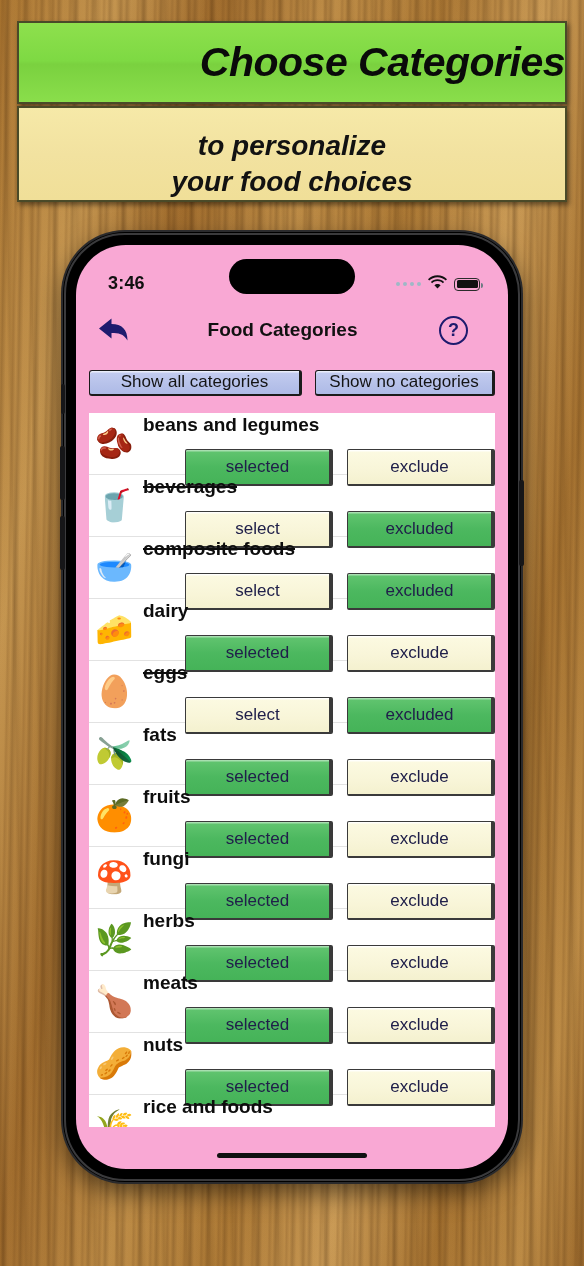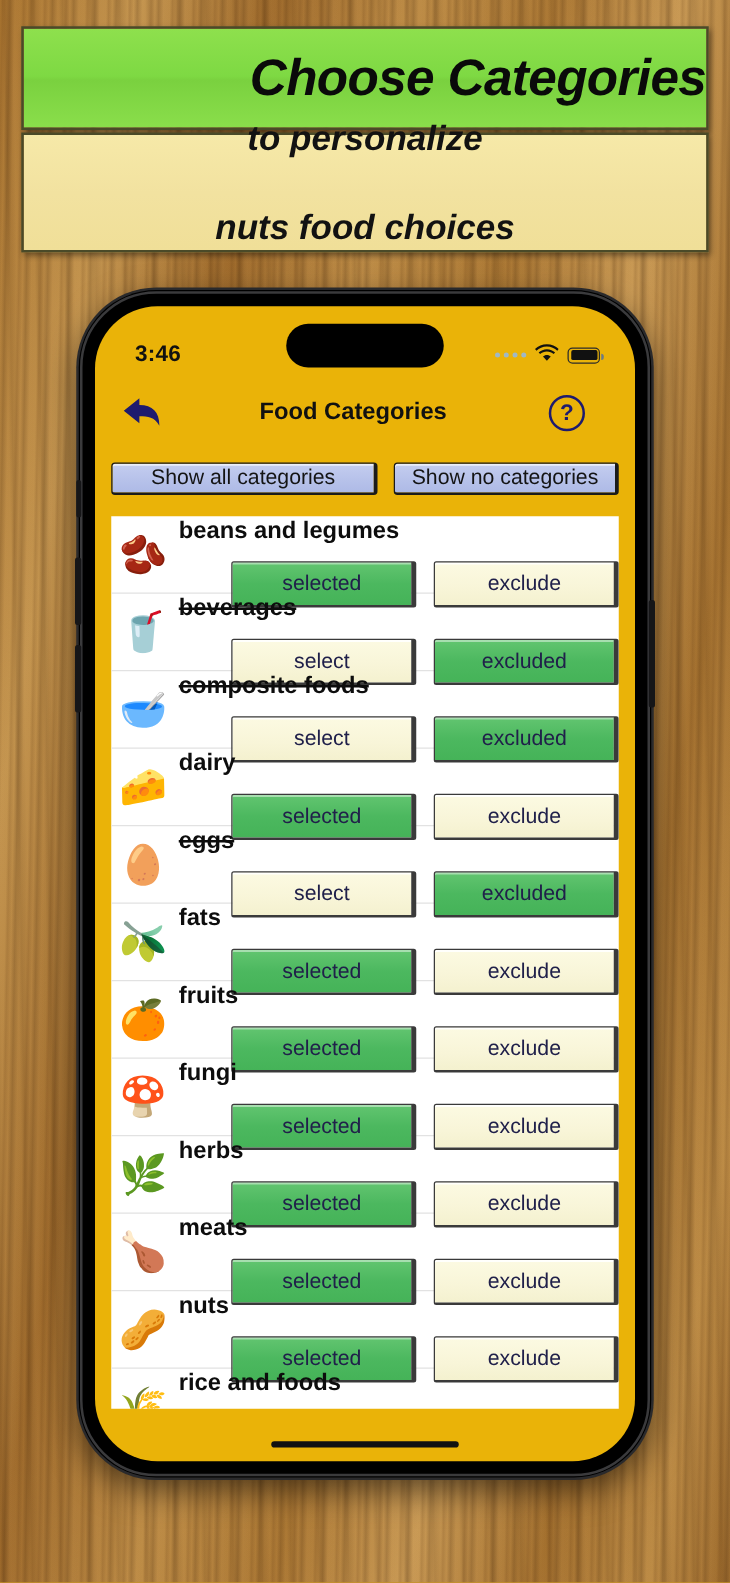--- a/index.html
+++ b/index.html
@@ -64,21 +64,20 @@
     top: 106px;
     height: 96px;
     background: linear-gradient(180deg, #f6e9a8 0%, #f2e2a0 50%, #f0df98 100%);
     flex-direction: column;
   }
   #banner-sub .txt {
     font-size: 28px;
     font-weight: bold;
     color: #121212;
     line-height: 1.28;
-    margin-top: 35px;
   }
 
   
   #phone {
     position: absolute;
     left: 63px;
     top: 232px;
     width: 458px;
     height: 950px;
     border-radius: 62px;
@@ -106,21 +105,21 @@
   #btn-volup   { left: -3px; top: 214px; width: 5px; height: 54px; }
   #btn-voldown { left: -3px; top: 284px; width: 5px; height: 54px; }
   #btn-power   { right: -3px; top: 248px; width: 5px; height: 86px; }
 
   
   #screen {
     position: relative;
     width: 100%;
     height: 100%;
     border-radius: 50px;
-    background: #eab308;
+    background: #f9a8d4;
     overflow: hidden;
   }
 
   
   #dynamic-island {
     position: absolute;
     left: 50%;
     transform: translateX(-50%);
     top: 14px;
     width: 126px;
@@ -322,21 +321,21 @@
 <body>
 
 <div id="wood-bg"></div>
 
 <div class="banner" id="banner-title">
   <span class="txt">Choose Categories</span>
 </div>
 
 <div class="banner" id="banner-sub">
   <span class="txt">to personalize</span>
-  <span class="txt">nuts food choices</span>
+  <span class="txt">your food choices</span>
 </div>
 
 <div id="phone">
   <div class="side-btn" id="btn-silent"></div>
   <div class="side-btn" id="btn-volup"></div>
   <div class="side-btn" id="btn-voldown"></div>
   <div class="side-btn" id="btn-power"></div>
 
   <div id="screen">
 

